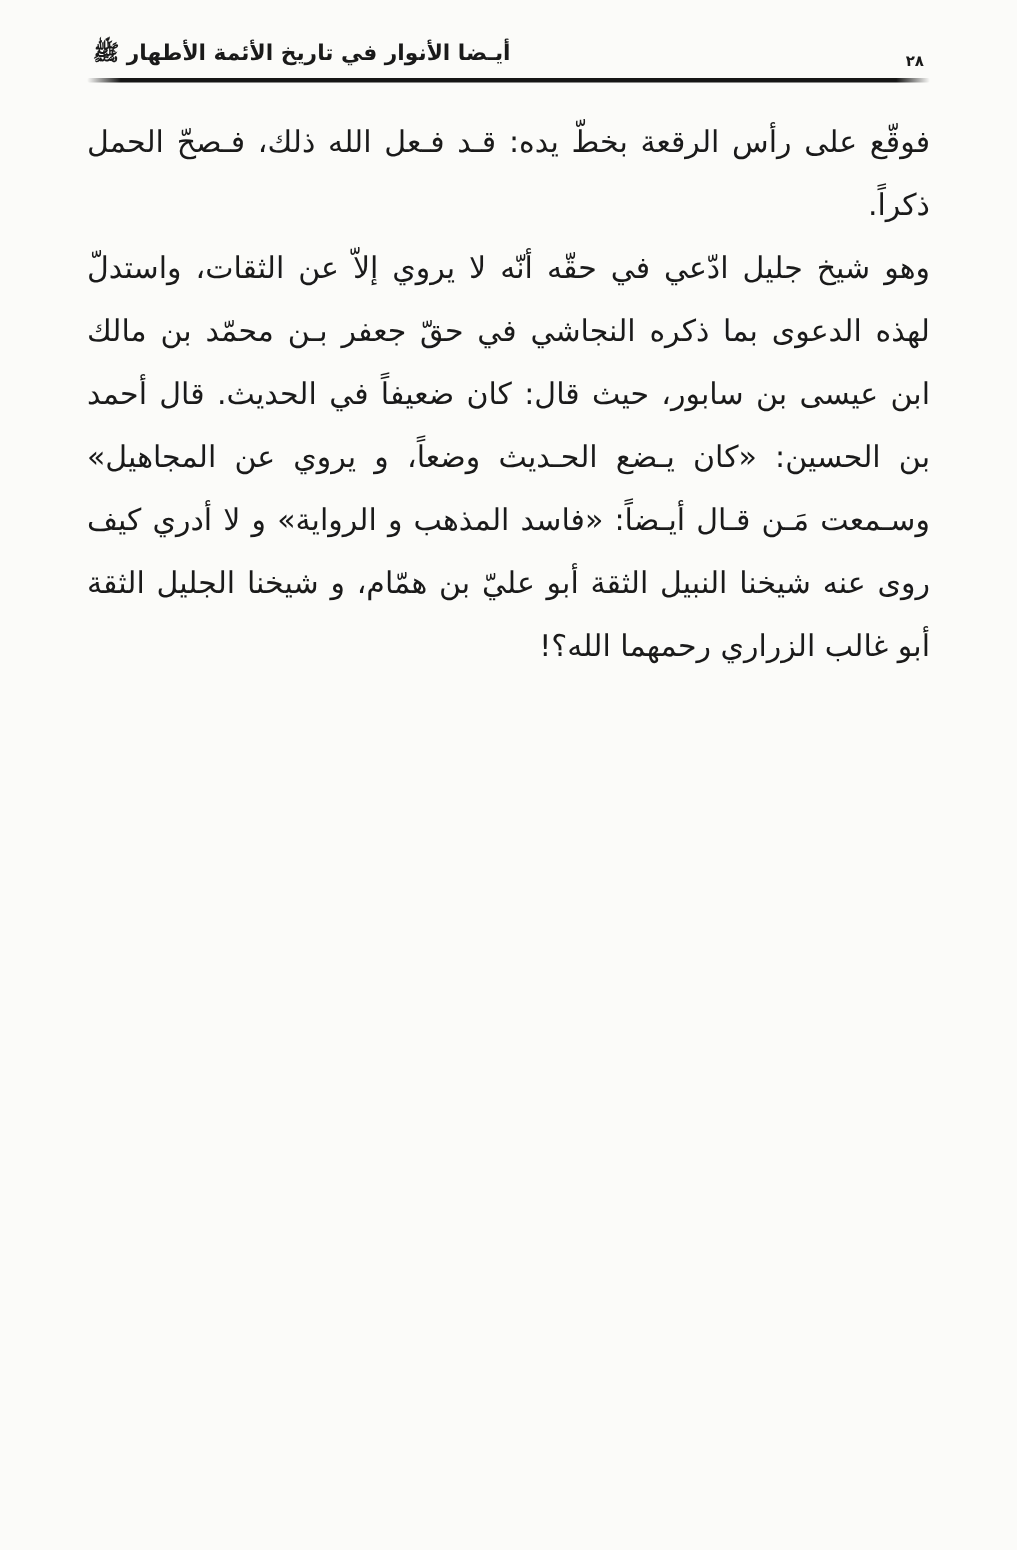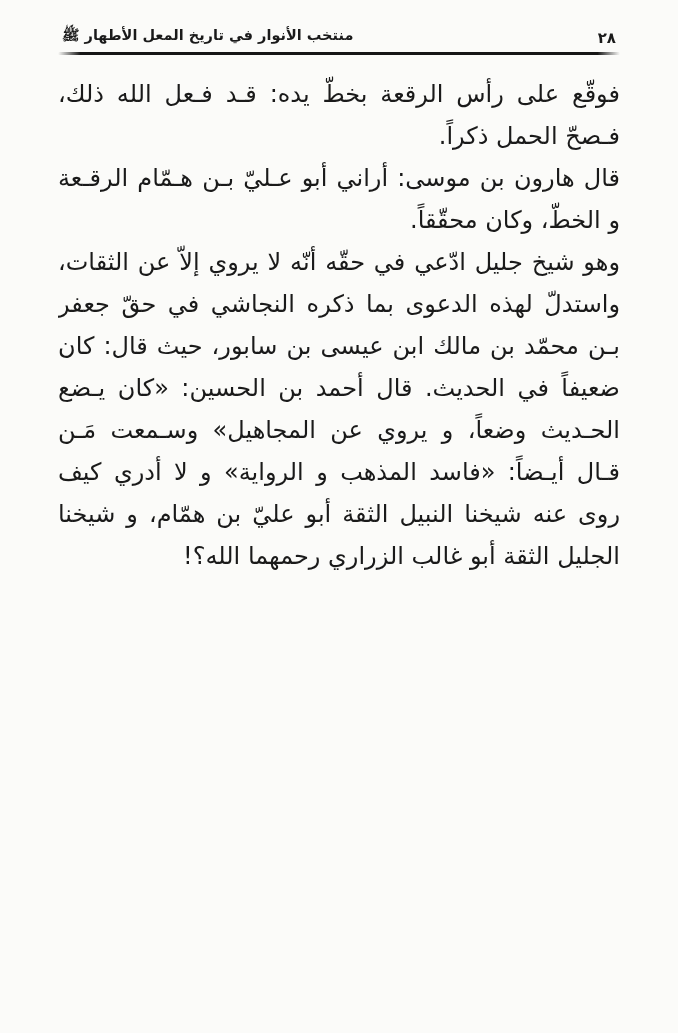--- a/index.html
+++ b/index.html
@@ -20,34 +20,34 @@
   .page-header {
     display: flex;
     flex-direction: row;
     justify-content: space-between;
     align-items: flex-end;
     font-weight: bold;
     font-size: 14.5px;
     padding: 0 4px 5px 4px;
   }
   .book-title { font-size: 14.5px; font-weight: bold; letter-spacing: 0; }
-  .page-number { font-size: 15px; font-weight: bold; }
+  .page-number { font-size: 10px; font-weight: bold; }
   .header-rule {
     height: 3px;
     background: linear-gradient(90deg, rgba(20,20,20,0) 0%, #161616 4%, #161616 96%, rgba(20,20,20,0) 100%);
     border-radius: 2px;
     margin-bottom: 18px;
   }
   .body-text {
     max-height: 770px;
     overflow: hidden;
     text-align: justify;
   }
   .para { text-align: justify; }
-  .para-large { font-size: 24px; line-height: 42px; }
+  .para-large { font-size: 20px; line-height: 42px; }
   .para-small { font-size: 16.5px; line-height: 37px; }
   .indent { text-indent: 18px; }
   sup { font-size: 11px; line-height: 0; vertical-align: super; }
   .footnote-area {
     position: absolute;
     right: 58px;
     left: 58px;
     bottom: 76px;
   }
   .footnote-rule {
@@ -61,25 +61,24 @@
     text-align: justify;
   }
 </style>
 </head>
 <body style="background: rgb(251, 251, 249); color: rgb(26, 26, 26);">
 
 <div class="page">
 
   <header class="page-header">
     <span class="page-number">٢٨</span>
-    <h1 class="book-title">منتخب الأنوار في تاريخ المعل الأطهار ﷺ</h1>
+    <h1 class="book-title">أيـضا الأنوار في تاريخ الأئمة الأطهار ﷺ</h1>
   </header>
 
   <div class="header-rule"></div>
 
   <main class="body-text">
       <p class="para para-large">فوقّع على رأس الرقعة بخطّ يده: قـد فـعل الله ذلك، فـصحّ الحمل ذكراً.</p>
-      <p class="para para-large">قال هارون بن موسى: أراني أبو عـليّ بـن هـمّام الرقـعة و الخطّ، وكان محقّقاً.</p>
       <p class="para para-large">وهو شيخ جليل ادّعي في حقّه أنّه لا يروي إلاّ عن الثقات، واستدلّ لهذه الدعوى بما ذكره النجاشي في حقّ جعفر بـن محمّد بن مالك ابن عيسى بن سابور، حيث قال: كان ضعيفاً في الحديث. قال أحمد بن الحسين: «كان يـضع الحـديث وضعاً، و يروي عن المجاهيل» وسـمعت مَـن قـال أيـضاً: «فاسد المذهب و الرواية» و لا أدري كيف روى عنه شيخنا النبيل الثقة أبو عليّ بن همّام، و شيخنا الجليل الثقة أبو غالب الزراري رحمهما الله؟!</p>
     </main>
 
 
 </div>
 
 </body></html>

